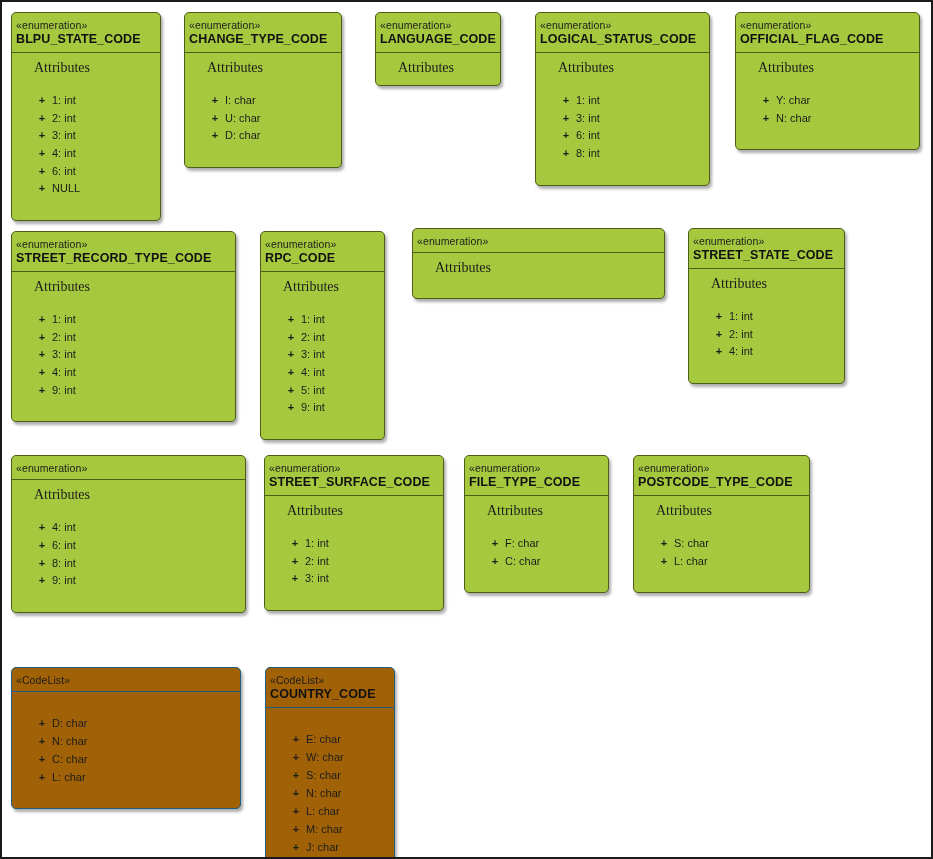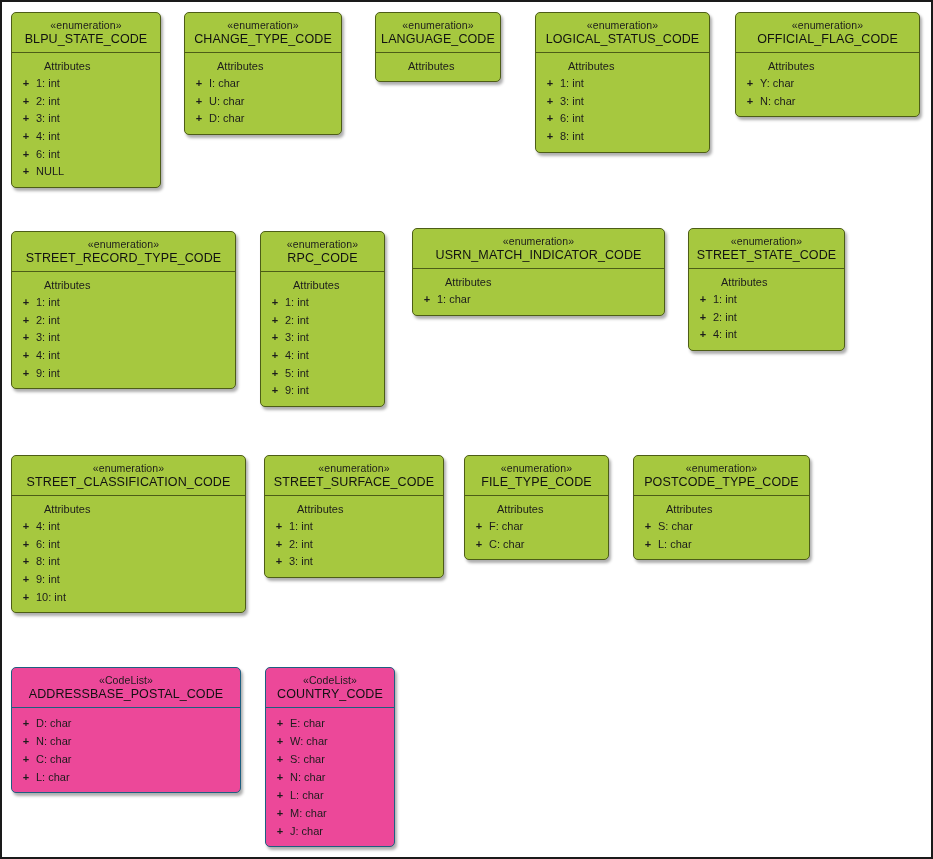--- a/index.html
+++ b/index.html
@@ -23,58 +23,59 @@
     position: absolute;
     box-sizing: border-box;
     border-radius: 5px;
     border: 1.5px solid #4d5d17;
     background: #a6c83f;
     box-shadow: 2px 3px 3px rgba(0,0,0,0.32);
     overflow: hidden;
   }
   .uml-box.codelist {
     border-color: #1d5f80;
-    background: #ec4899;
+    background: #a16207;
   }
   .box-header {
-    text-align: center;
+    text-align: left;
     padding: 6px 4px 5px 4px;
     border-bottom: 1.5px solid #4d5d17;
     line-height: 1.18;
   }
   .codelist .box-header {
     border-bottom-color: #1d5f80;
   }
   .stereotype {
     display: block;
     font-size: 10.5px;
     color: #1c1c1c;
     letter-spacing: 0.1px;
     white-space: nowrap;
   }
   .class-name {
     display: block;
     font-size: 12.5px;
-    font-weight: normal;
+    font-weight: bold;
     color: #111111;
     letter-spacing: 0.1px;
     white-space: nowrap;
     margin-top: 1px;
   }
   .box-body {
     padding: 7px 4px 6px 4px;
   }
   .attr-title {
-    font-size: 11px;
+    font-size: 14px;
     color: #1c1c1c;
-    margin: 0 0 3px 28px;
+    margin: 0 0 3px 18px;
+    font-family: Liberation Serif, serif;
   }
   .attr-list {
     list-style: none;
-    margin: 0;
+    margin: 16px;
     padding: 0;
   }
   .attr-row {
     display: block;
     font-size: 11px;
     color: #1c1c1c;
     line-height: 17.6px;
     white-space: nowrap;
   }
   .attr-vis {
@@ -195,56 +196,52 @@
           <div class="attr-row"><span class="attr-vis">+</span><span class="attr-text">3: int</span></div>
           <div class="attr-row"><span class="attr-vis">+</span><span class="attr-text">4: int</span></div>
           <div class="attr-row"><span class="attr-vis">+</span><span class="attr-text">5: int</span></div>
           <div class="attr-row"><span class="attr-vis">+</span><span class="attr-text">9: int</span></div>
         </div>
       </div>
     </div>
     <div class="uml-box" style="left: 410px; top: 226px; width: 253px;">
       <div class="box-header">
         <span class="stereotype">«enumeration»</span>
-        <span class="class-name">USRN_MATCH_INDICATOR_CODE</span>
-      </div>
-      <div class="box-body">
-        <div class="attr-title">Attributes</div>
-        <div class="attr-list">
-          <div class="attr-row"><span class="attr-vis">+</span><span class="attr-text">1: char</span></div>
+      </div>
+      <div class="box-body">
+        <div class="attr-title">Attributes</div>
+        <div class="attr-list">
         </div>
       </div>
     </div>
     <div class="uml-box" style="left: 686px; top: 226px; width: 157px;">
       <div class="box-header">
         <span class="stereotype">«enumeration»</span>
         <span class="class-name">STREET_STATE_CODE</span>
       </div>
       <div class="box-body">
         <div class="attr-title">Attributes</div>
         <div class="attr-list">
           <div class="attr-row"><span class="attr-vis">+</span><span class="attr-text">1: int</span></div>
           <div class="attr-row"><span class="attr-vis">+</span><span class="attr-text">2: int</span></div>
           <div class="attr-row"><span class="attr-vis">+</span><span class="attr-text">4: int</span></div>
         </div>
       </div>
     </div>
     <div class="uml-box" style="left: 9px; top: 453px; width: 235px;">
       <div class="box-header">
         <span class="stereotype">«enumeration»</span>
-        <span class="class-name">STREET_CLASSIFICATION_CODE</span>
       </div>
       <div class="box-body">
         <div class="attr-title">Attributes</div>
         <div class="attr-list">
           <div class="attr-row"><span class="attr-vis">+</span><span class="attr-text">4: int</span></div>
           <div class="attr-row"><span class="attr-vis">+</span><span class="attr-text">6: int</span></div>
           <div class="attr-row"><span class="attr-vis">+</span><span class="attr-text">8: int</span></div>
           <div class="attr-row"><span class="attr-vis">+</span><span class="attr-text">9: int</span></div>
-          <div class="attr-row"><span class="attr-vis">+</span><span class="attr-text">10: int</span></div>
         </div>
       </div>
     </div>
     <div class="uml-box" style="left: 262px; top: 453px; width: 180px;">
       <div class="box-header">
         <span class="stereotype">«enumeration»</span>
         <span class="class-name">STREET_SURFACE_CODE</span>
       </div>
       <div class="box-body">
         <div class="attr-title">Attributes</div>
@@ -277,21 +274,20 @@
         <div class="attr-title">Attributes</div>
         <div class="attr-list">
           <div class="attr-row"><span class="attr-vis">+</span><span class="attr-text">S: char</span></div>
           <div class="attr-row"><span class="attr-vis">+</span><span class="attr-text">L: char</span></div>
         </div>
       </div>
     </div>
     <div class="uml-box codelist" style="left: 9px; top: 665px; width: 230px;">
       <div class="box-header">
         <span class="stereotype">«CodeList»</span>
-        <span class="class-name">ADDRESSBASE_POSTAL_CODE</span>
       </div>
       <div class="box-body">
         <div class="attr-list">
           <div class="attr-row"><span class="attr-vis">+</span><span class="attr-text">D: char</span></div>
           <div class="attr-row"><span class="attr-vis">+</span><span class="attr-text">N: char</span></div>
           <div class="attr-row"><span class="attr-vis">+</span><span class="attr-text">C: char</span></div>
           <div class="attr-row"><span class="attr-vis">+</span><span class="attr-text">L: char</span></div>
         </div>
       </div>
     </div>

